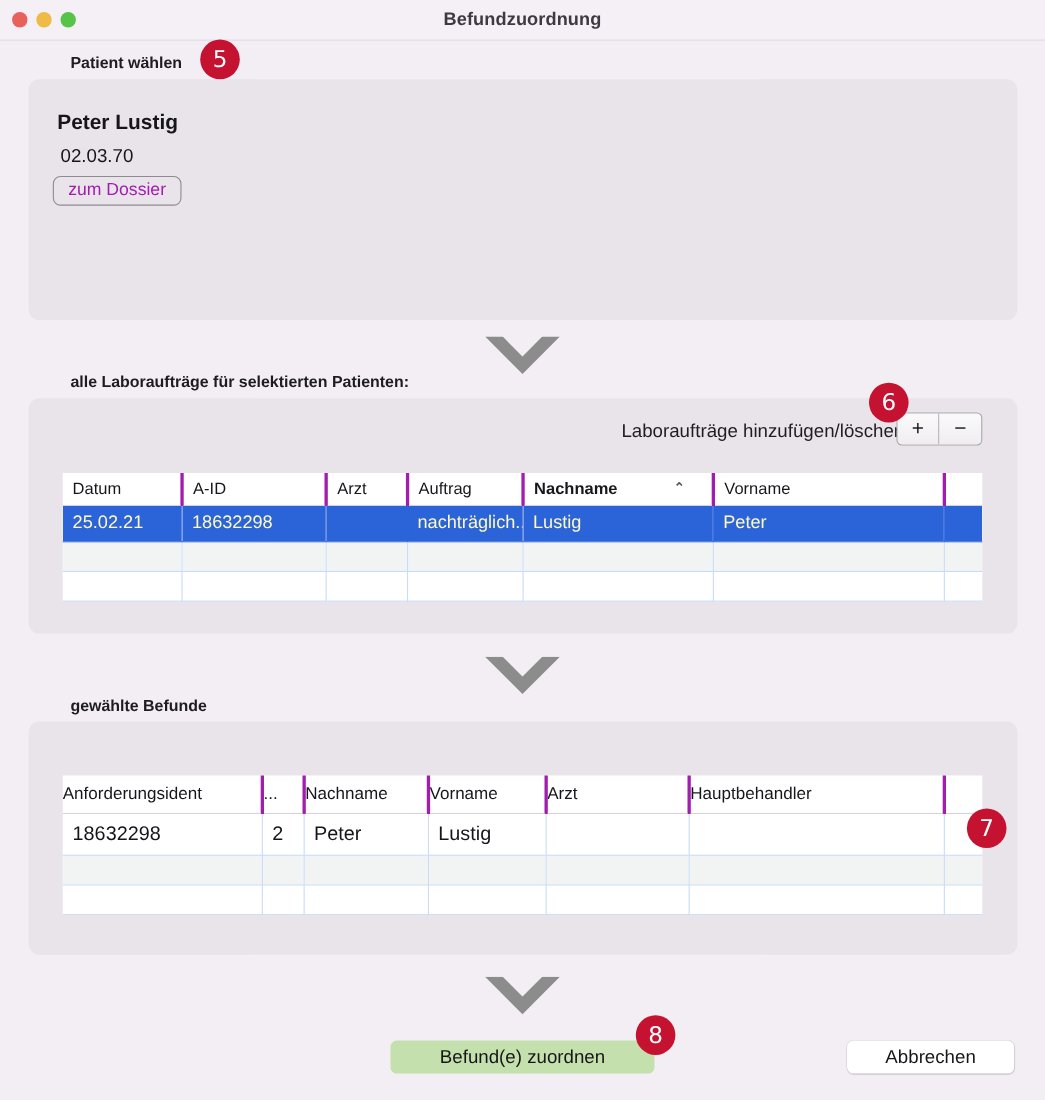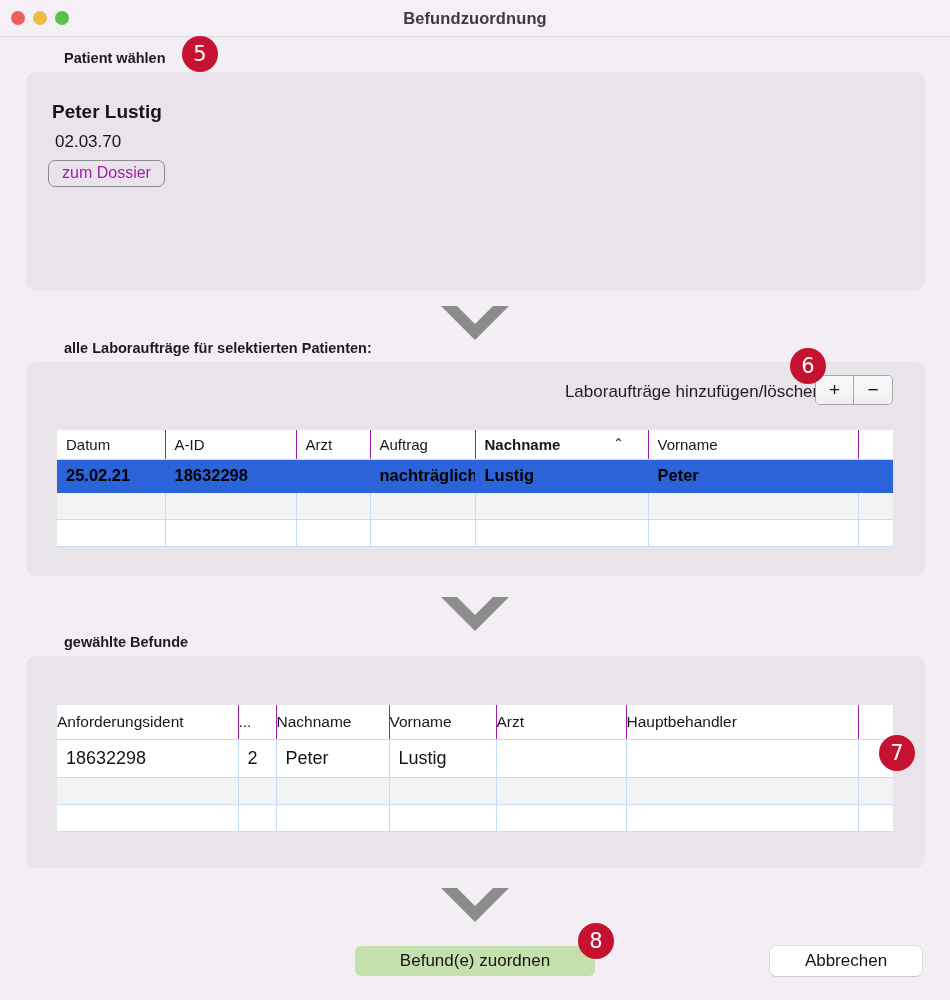--- a/index.html
+++ b/index.html
@@ -125,42 +125,41 @@
     background:#fff;
     table-layout:fixed;
     border-spacing:0;
   }
   .tbl th {
     background:#fff;
     font-weight:normal;
     text-align:left;
     padding:6px 0 6px 9px;
     color:#18161a;
-    border-right:1px solid #a21caf;
+    border-right:3px solid #a21caf;
     border-bottom:1px solid #d7d4d9;
     white-space:nowrap;
     overflow:hidden;
   }
   .tbl th:last-child { border-right:none; }
   .tbl td {
     padding:3px 0 4px 9px;
     border-right:1px solid #c8dcf7;
     border-bottom:1px solid #c8dcf7;
     color:#16141a;
     white-space:nowrap;
     overflow:hidden;
   }
   .tbl td:last-child { border-right:none; }
   .tbl tr.alt td { background:#f2f4f3; }
   .tbl tr.sel td {
     background:#2b63d9;
-    color:#000000;
+    color:#fef9c3;
     border-right-color:#2b63d9;
     border-bottom-color:#2b63d9;
-    font-weight:bold;
   }
 
   
   #tbl-lab { left:57px; top:430px; width:836px; font-size:16.5px; }
   #tbl-lab th { font-size:15px; }
   #tbl-lab th.sorted { font-weight:bold; }
   #tbl-lab td { height:31px; line-height:25px; }
   #tbl-lab tr.empty td { height:27px; }
   .sort-caret { float:right; margin-right:24px; color:#58555c; font-size:12px; }
 

